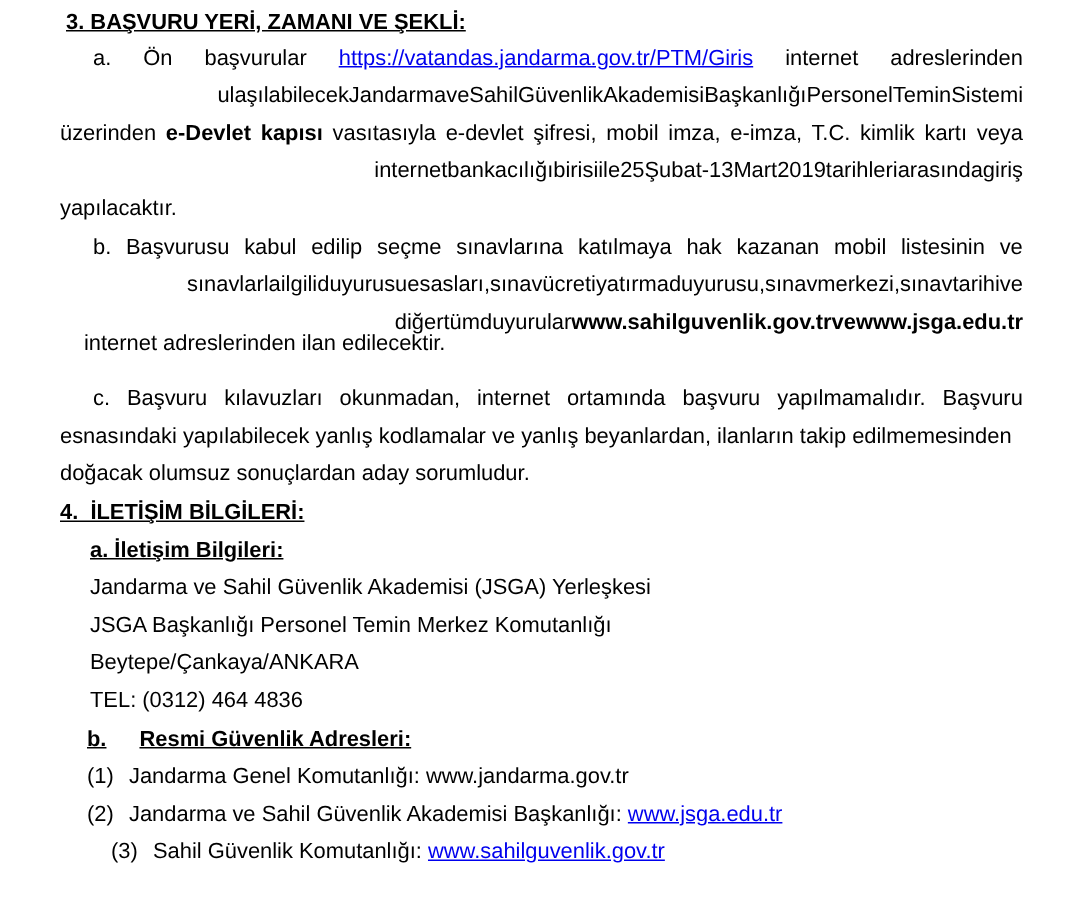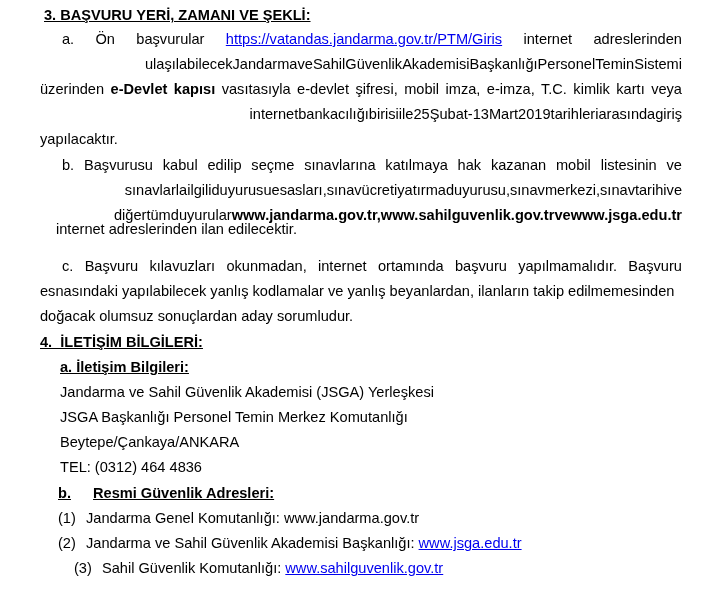--- a/index.html
+++ b/index.html
@@ -81,21 +81,20 @@
     <span>sınav</span>
     <span>merkezi,</span>
     <span>sınav</span>
     <span>tarihi</span>
     <span>ve</span>
   </div>
 <div class="line just" style="top:207px;">
   <span>diğer</span>
   <span>tüm</span>
   <span>duyurular</span>
-  <b>www.jandarma.gov.tr,</b>
   <b>www.sahilguvenlik.gov.tr</b>
   <b>ve</b>
   <b>www.jsga.edu.tr</b>
 </div>
 <div class="line" style="left:40px; top:221px;margin-left:16px;">internet adreslerinden ilan edilecektir.</div>
 
 <div class="line" style="left:62px; top:258px; width:620px; display:flex; justify-content:space-between;" id="pc1">
     <span>c.</span>
     <span>Başvuru</span>
     <span>kılavuzları</span>

